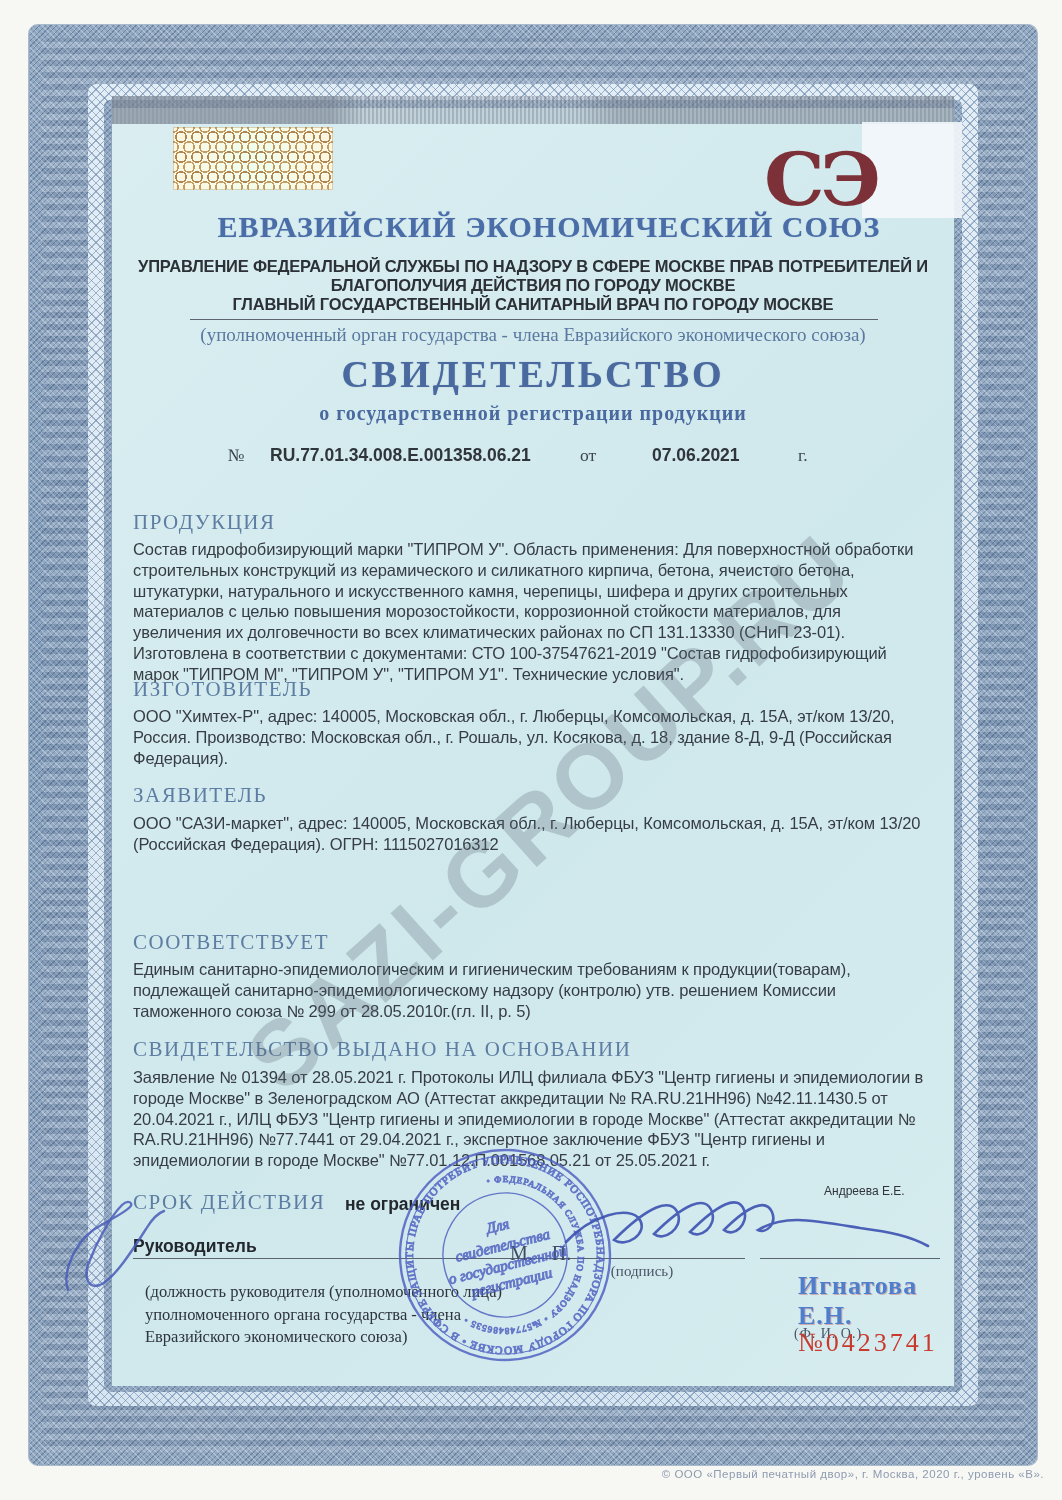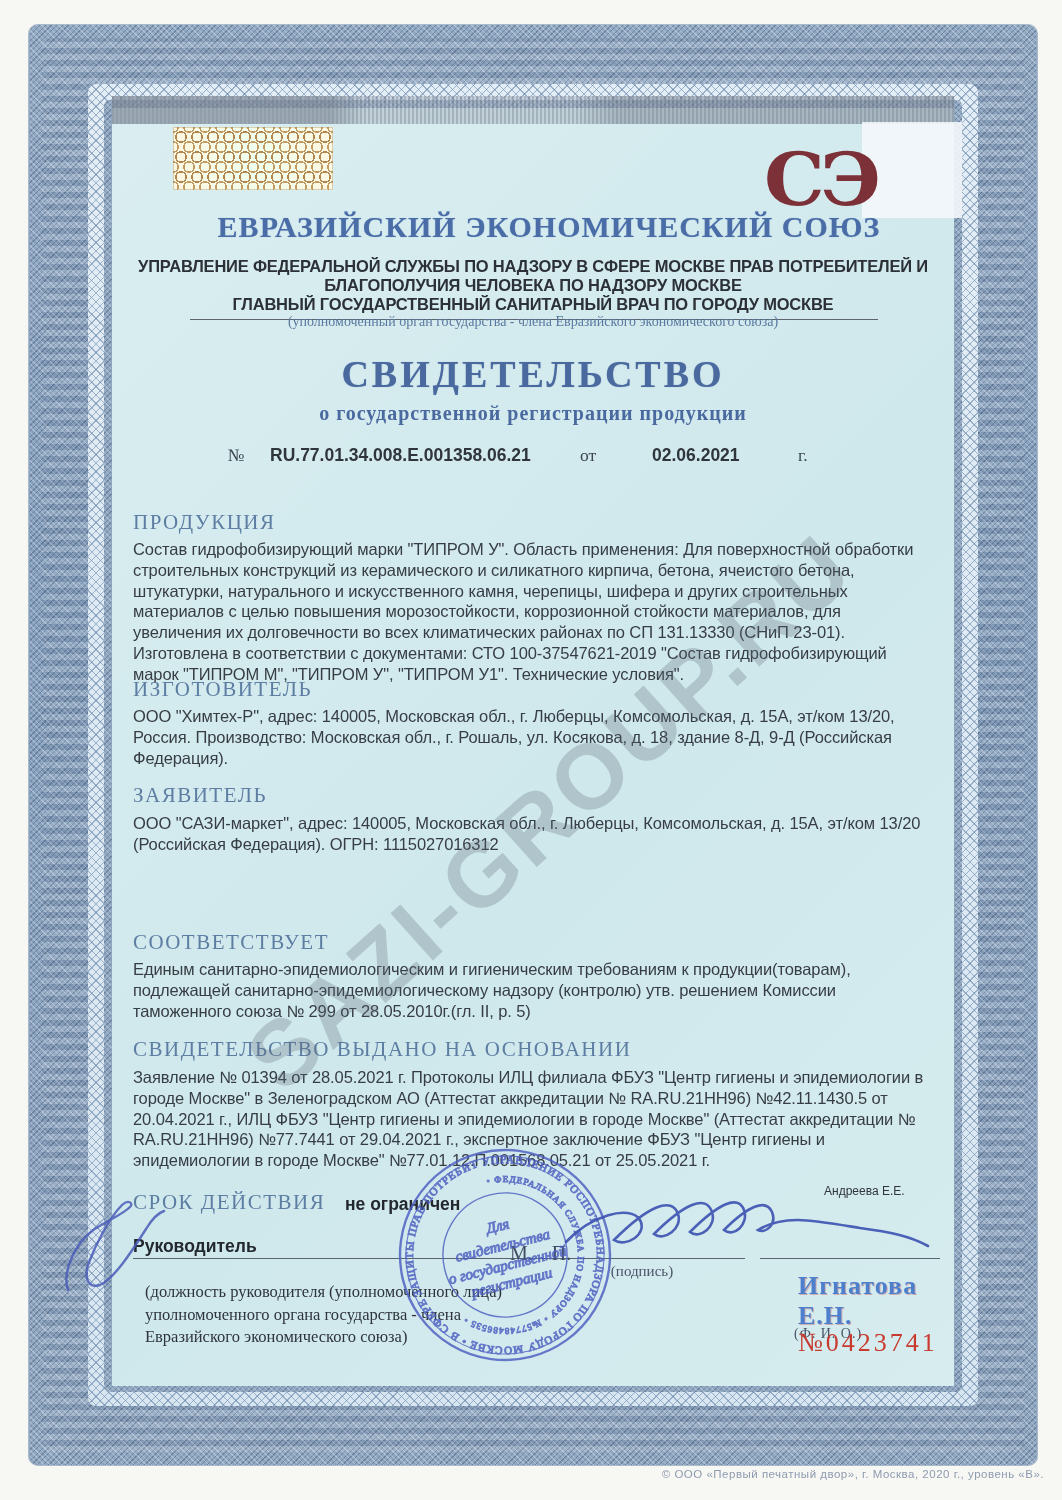--- a/index.html
+++ b/index.html
@@ -49,22 +49,22 @@
   .se-logo{position:absolute;left:655px;top:26px;width:100px;height:92px;color:#7c3138;
     font-family:"DejaVu Serif","Liberation Serif",serif;font-weight:bold;font-size:72px;line-height:92px;
     text-align:center;letter-spacing:-4px;transform:scaleX(1.06);}
 
   .center{text-align:center;}
   .union-title{position:absolute;left:0;top:102px;width:842px;font-family:"Liberation Serif",serif;
     font-weight:bold;font-size:30px;color:#4a6da8;letter-spacing:1px;text-shadow:0 0 1px rgba(74,109,168,.4);margin-left:16px;}
   .dept{position:absolute;left:0;top:149px;width:842px;font-weight:bold;font-size:16.5px;line-height:19px;
     color:#2c3137;letter-spacing:-0.2px;}
   .rule{position:absolute;left:78px;top:211px;width:688px;border-top:1.5px solid #5d6670;}
-  .auth-note{position:absolute;left:0;top:206px;width:842px;font-family:"Liberation Serif",serif;
-    font-size:14px;color:#5b79a0;}
+  .auth-note{position:absolute;left:0;top:216px;width:842px;font-family:"Liberation Serif",serif;
+    font-size:19px;color:#5b79a0;}
 
   .doc-title{position:absolute;left:0;top:244px;width:842px;font-family:"Liberation Serif",serif;
     font-weight:bold;font-size:38px;color:#49699f;letter-spacing:3px;text-shadow:0 0 1px rgba(73,105,159,.5);}
   .doc-subtitle{position:absolute;left:0;top:294px;width:842px;font-family:"Liberation Serif",serif;
     font-weight:bold;font-size:20px;color:#49699f;letter-spacing:1px;}
 
   .reg-row{position:absolute;left:0;top:337px;width:842px;height:24px;font-size:17.5px;color:#2f353b;}
   .reg-row .no{position:absolute;left:116px;font-family:"Liberation Serif",serif;color:#3c4650;}
   .reg-row .num{position:absolute;left:158px;font-weight:bold;}
   .reg-row .ot{position:absolute;left:468px;font-family:"Liberation Serif",serif;color:#3c4650;}
@@ -118,34 +118,34 @@
   <div class="paper">
 
     <div class="scan-strip"></div>
     <div class="holo-patch"></div>
     <div class="white-box"></div>
     <div class="se-logo">СЭ</div>
 
     <div class="union-title center">ЕВРАЗИЙСКИЙ ЭКОНОМИЧЕСКИЙ СОЮЗ</div>
     <div class="dept center">
       <div>УПРАВЛЕНИЕ ФЕДЕРАЛЬНОЙ СЛУЖБЫ ПО НАДЗОРУ В СФЕРЕ МОСКВЕ ПРАВ ПОТРЕБИТЕЛЕЙ И</div>
-      <div>БЛАГОПОЛУЧИЯ ЧЕЛОВЕКА ПО НАДЗОРУ МОСКВЕ</div>
+      <div>БЛАГОПОЛУЧИЯ ДЕЙСТВИЯ ПО ГОРОДУ МОСКВЕ</div>
       <div>ГЛАВНЫЙ ГОСУДАРСТВЕННЫЙ САНИТАРНЫЙ ВРАЧ ПО ГОРОДУ МОСКВЕ</div>
     </div>
     <div class="rule"></div>
     <div class="auth-note center">(уполномоченный орган государства - члена Евразийского экономического союза)</div>
 
     <div class="doc-title center">СВИДЕТЕЛЬСТВО</div>
     <div class="doc-subtitle center">о государственной регистрации продукции</div>
 
     <div class="reg-row">
       <span class="no">№</span>
       <span class="num">RU.77.01.34.008.Е.001358.06.21</span>
       <span class="ot">от</span>
-      <span class="date">02.06.2021</span>
+      <span class="date">07.06.2021</span>
       <span class="g">г.</span>
     </div>
 
     <div class="sec-h" style="top:402px">ПРОДУКЦИЯ</div>
     <div class="body-txt" style="top:431px">Состав гидрофобизирующий марки "ТИПРОМ У". Область применения: Для поверхностной обработки строительных конструкций из керамического и силикатного кирпича, бетона, ячеистого бетона, штукатурки, натурального и искусственного камня, черепицы, шифера и других строительных материалов с целью повышения морозостойкости, коррозионной стойкости материалов, для увеличения их долговечности во всех климатических районах по СП 131.13330 (СНиП 23-01). Изготовлена в соответствии с документами: СТО 100-37547621-2019 "Состав гидрофобизирующий марок "ТИПРОМ М", "ТИПРОМ У", "ТИПРОМ У1". Технические условия".</div>
 
     <div class="sec-h" style="top:569px">ИЗГОТОВИТЕЛЬ</div>
     <div class="body-txt" style="top:598px">ООО "Химтех-Р", адрес: 140005, Московская обл., г. Люберцы, Комсомольская, д. 15А, эт/ком 13/20, Россия. Производство: Московская обл., г. Рошаль, ул. Косякова, д. 18, здание 8-Д, 9-Д (Российская Федерация).</div>
 
     <div class="sec-h" style="top:675px">ЗАЯВИТЕЛЬ</div>

